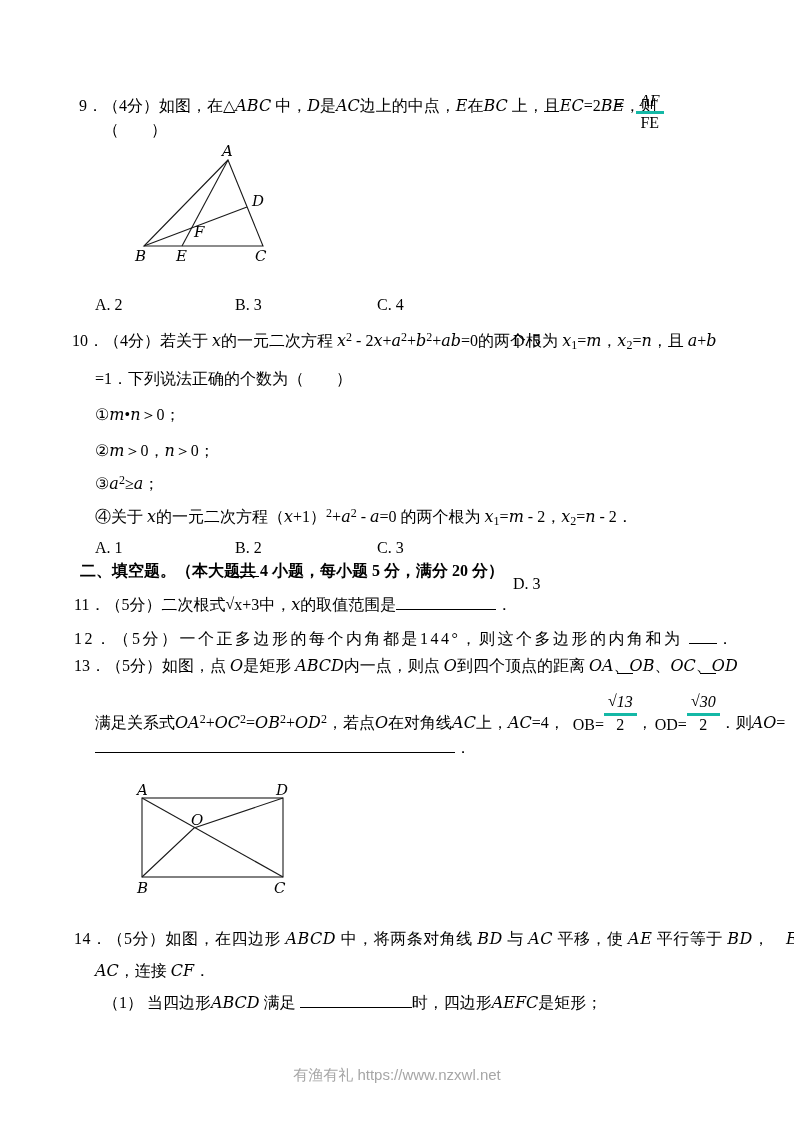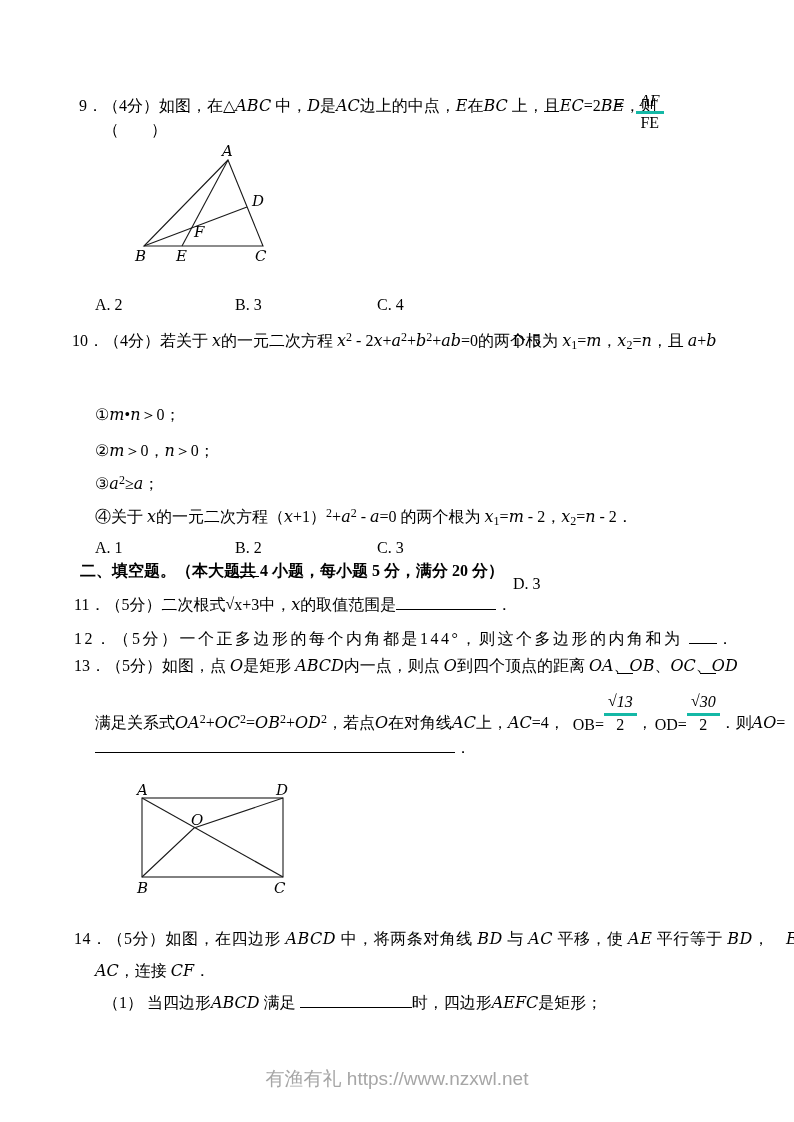--- a/index.html
+++ b/index.html
@@ -19,21 +19,21 @@
   .spaced{letter-spacing:2.5px;}
   .bold{font-weight:bold;}
   .ml6{margin-left:8px;margin-top:12px;}
   .ml2{margin-left:2px;}
   .optrow{position:absolute;left:0;top:0;width:794px;height:22px;}
   .opt{position:absolute;top:0;white-space:nowrap;}
   .opt1{left:95px;} .opt2{left:235px;} .opt3{left:377px;} .opt4{left:513px;margin-top:36px;}
   svg{position:absolute;overflow:visible;}
   svg text{font-family:"DejaVu Serif",serif;font-style:italic;font-size:15px;fill:#000;}
   #footer{position:absolute;left:0;top:1066px;width:794px;text-align:center;
-          color:#a6a6a6;font-family:"Liberation Sans","DejaVu Sans",sans-serif;font-size:19px;}
+          color:#a6a6a6;font-family:"Liberation Sans","DejaVu Sans",sans-serif;font-size:15px;}
 </style>
 </head>
 <body>
 
 <div id="page">
 
   <div class="line" style="left:79px;top:96px"><span>9．（4分）如图，在△</span><span class="it">ABC</span><span> 中，</span><span class="it">D</span><span>是</span><span class="it">AC</span><span>边上的中点，</span><span class="it">E</span><span>在</span><span class="it">BC</span><span> 上，且</span><span class="it">EC</span><span>=2</span><span class="it">BE</span><span>，则</span></div>
   <div class="line" style="left:615px;top:96px">=</div>
   <div class="frac" style="position:absolute;left:636px;top:92px">
     <span class="num">AF</span>
@@ -56,20 +56,21 @@
   </svg>
 
   <div class="optrow" style="top:296px">
     <span class="opt opt1">A. 2</span>
     <span class="opt opt2">B. 3</span>
     <span class="opt opt3">C. 4</span>
     <span class="opt opt4">D. 5</span>
   </div>
 
   <div class="line" style="left:72px;top:331px"><span>10．（4分）若关于 </span><span class="it">x</span><span>的一元二次方程 </span><span class="it">x</span><sup>2</sup><span> - 2</span><span class="it">x</span><span>+</span><span class="it">a</span><sup>2</sup><span>+</span><span class="it">b</span><sup>2</sup><span>+</span><span class="it">ab</span><span>=0的两个根为 </span><span class="it">x</span><sub>1</sub><span>=</span><span class="it">m</span><span>，</span><span class="it">x</span><sub>2</sub><span>=</span><span class="it">n</span><span>，且 </span><span class="it">a</span><span>+</span><span class="it">b</span></div>
+  <div class="line" style="left:95px;top:369px"><span>=1．下列说法正确的个数为（　　）</span></div>
   <div class="line" style="left:95px;top:405px"><span>①</span><span class="it">m</span><span>•</span><span class="it">n</span><span>＞0；</span></div>
   <div class="line" style="left:95px;top:441px"><span>②</span><span class="it">m</span><span>＞0，</span><span class="it">n</span><span>＞0；</span></div>
   <div class="line" style="left:95px;top:474px"><span>③</span><span class="it">a</span><sup>2</sup><span>≥</span><span class="it">a</span><span>；</span></div>
   <div class="line" style="left:95px;top:507px"><span>④关于 </span><span class="it">x</span><span>的一元二次方程（</span><span class="it">x</span><span>+1）</span><sup>2</sup><span>+</span><span class="it">a</span><sup>2</sup><span> - </span><span class="it">a</span><span>=0 的两个根为 </span><span class="it">x</span><sub>1</sub><span>=</span><span class="it">m</span><span> - 2，</span><span class="it">x</span><sub>2</sub><span>=</span><span class="it">n</span><span> - 2．</span></div>
   <div class="optrow" style="top:539px">
     <span class="opt opt1">A. 1</span>
     <span class="opt opt2">B. 2</span>
     <span class="opt opt3">C. 3</span>
     <span class="opt opt4">D. 3</span>
   </div>

